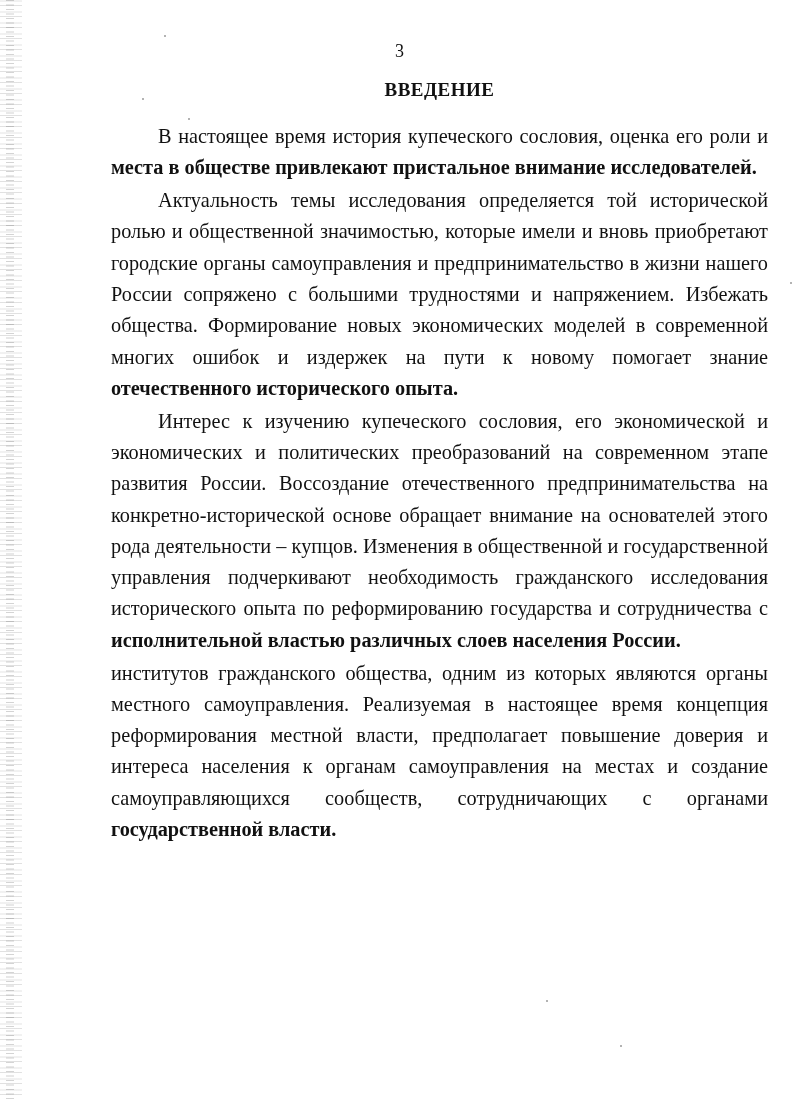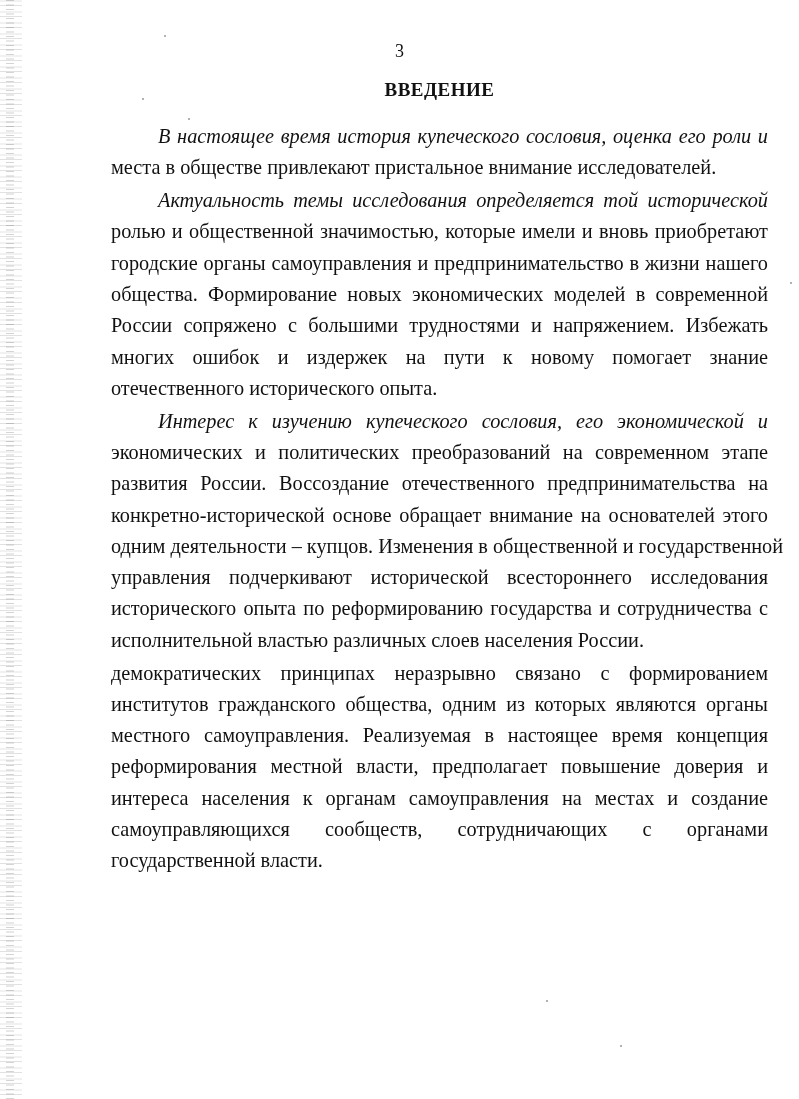--- a/index.html
+++ b/index.html
@@ -72,24 +72,24 @@
     .line {
       display: block;
       height: 31.3px;
       line-height: 31.3px;
       white-space: nowrap;
       text-align: justify;
       text-align-last: justify;
     }
     .line.indent {
       padding-left: 47px;
-      font-style: italic;
     }
     .line.last {
       text-align-last: left;
+      font-weight: bold;
     }
     .para-gap {
       height: 1.5px;
     }
     .speck {
       position: absolute;
       width: 2px;
       height: 2px;
       background: #9a9a9a;
       border-radius: 1px;
@@ -109,41 +109,40 @@
   <div>
     <span class="line indent">В настоящее время история купеческого сословия, оценка его роли и</span>
     <span class="line last">места в обществе привлекают пристальное внимание исследователей.</span>
   </div>
   <div class="para-gap"></div>
 
   <div>
     <span class="line indent">Актуальность темы исследования определяется той исторической</span>
     <span class="line">ролью и общественной значимостью, которые имели и вновь приобретают</span>
     <span class="line">городские органы самоуправления и предпринимательство в жизни нашего</span>
+    <span class="line">России сопряжено с большими трудностями и напряжением. Избежать</span>
     <span class="line">общества. Формирование новых экономических моделей в современной</span>
-    <span class="line">России сопряжено с большими трудностями и напряжением. Избежать</span>
     <span class="line">многих ошибок и издержек на пути к новому помогает знание</span>
     <span class="line last">отечественного исторического опыта.</span>
   </div>
   <div class="para-gap"></div>
 
   <div>
     <span class="line indent">Интерес к изучению купеческого сословия, его экономической и</span>
     <span class="line">экономических и политических преобразований на современном этапе</span>
     <span class="line">развития России. Воссоздание отечественного предпринимательства на</span>
     <span class="line">конкретно-исторической основе обращает внимание на основателей этого</span>
-    <span class="line">одним деятельности – купцов. Изменения в общественной и государственной</span>
-    <span class="line">управления подчеркивают исторической всестороннего исследования</span>
+    <span class="line">рода деятельности – купцов. Изменения в общественной и государственной</span>
+    <span class="line">управления подчеркивают необходимость гражданского исследования</span>
     <span class="line">исторического опыта по реформированию государства и сотрудничества с</span>
     <span class="line last">исполнительной властью различных слоев населения России.</span>
   </div>
   <div class="para-gap"></div>
 
   <div>
-    <span class="line">демократических принципах неразрывно связано с формированием</span>
     <span class="line">институтов гражданского общества, одним из которых являются органы</span>
     <span class="line">местного самоуправления. Реализуемая в настоящее время концепция</span>
     <span class="line">реформирования местной власти, предполагает повышение доверия и</span>
     <span class="line">интереса населения к органам самоуправления на местах и создание</span>
     <span class="line">самоуправляющихся сообществ, сотрудничающих с органами</span>
     <span class="line last">государственной власти.</span>
   </div>
 </div>
 
 <div class="speck" style="left:164px;top:35px;"></div>

